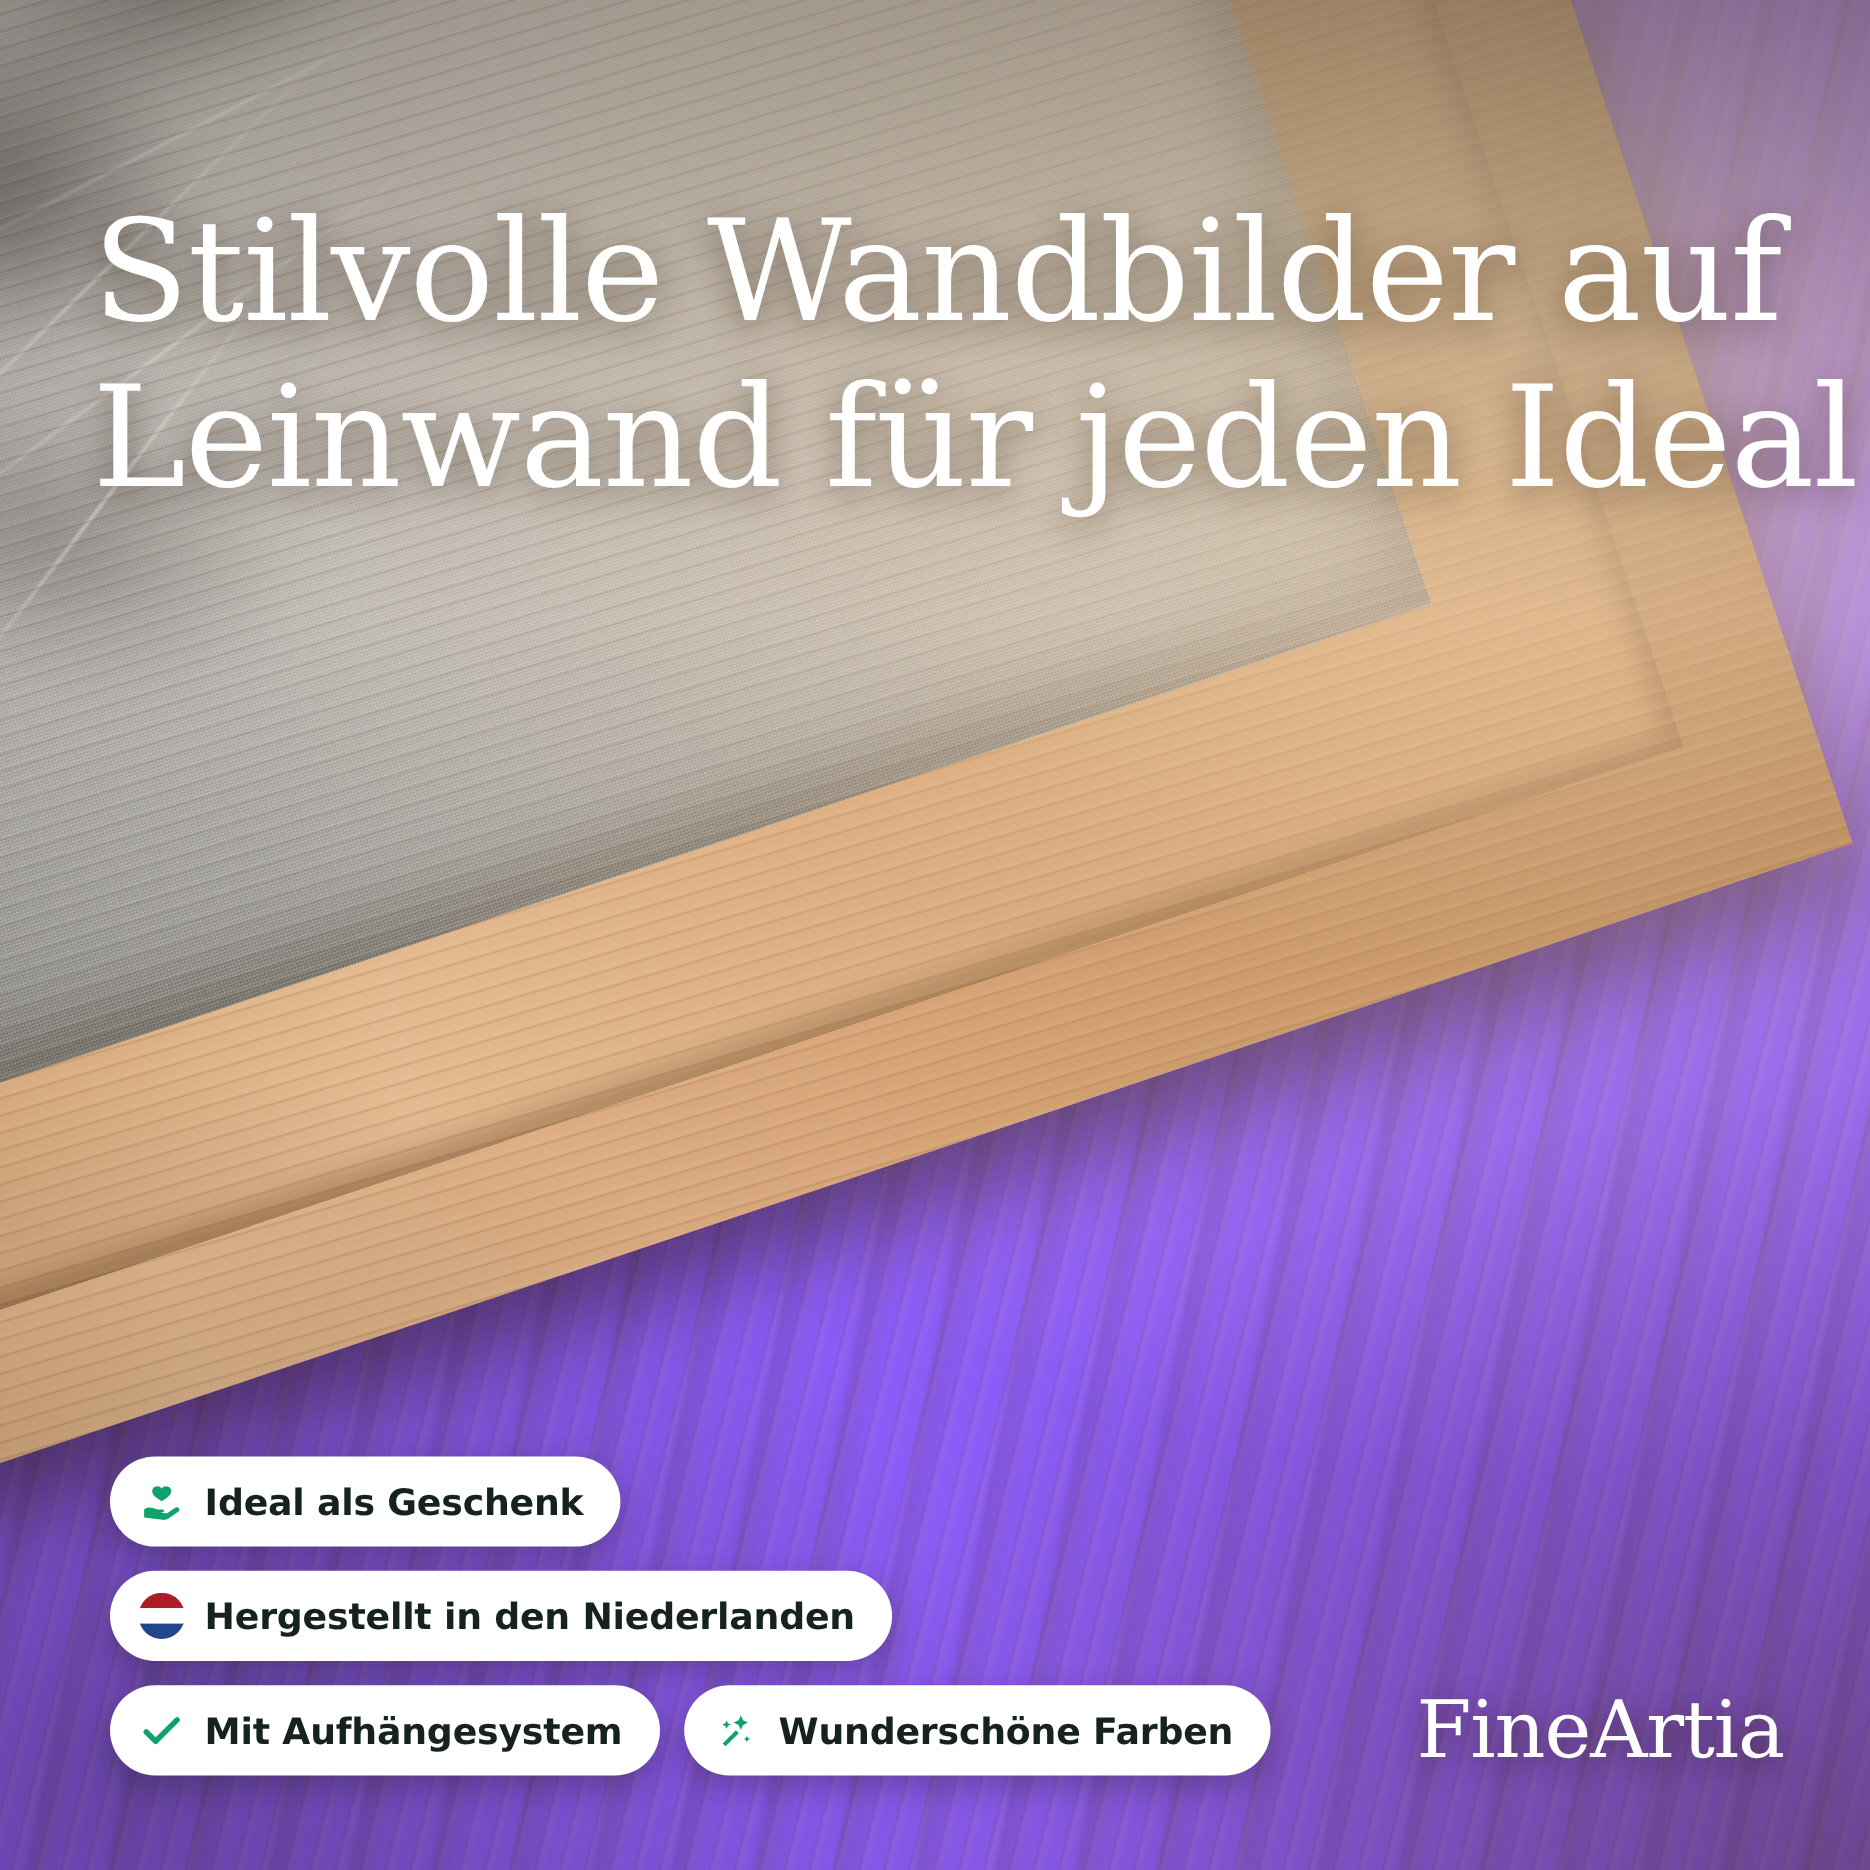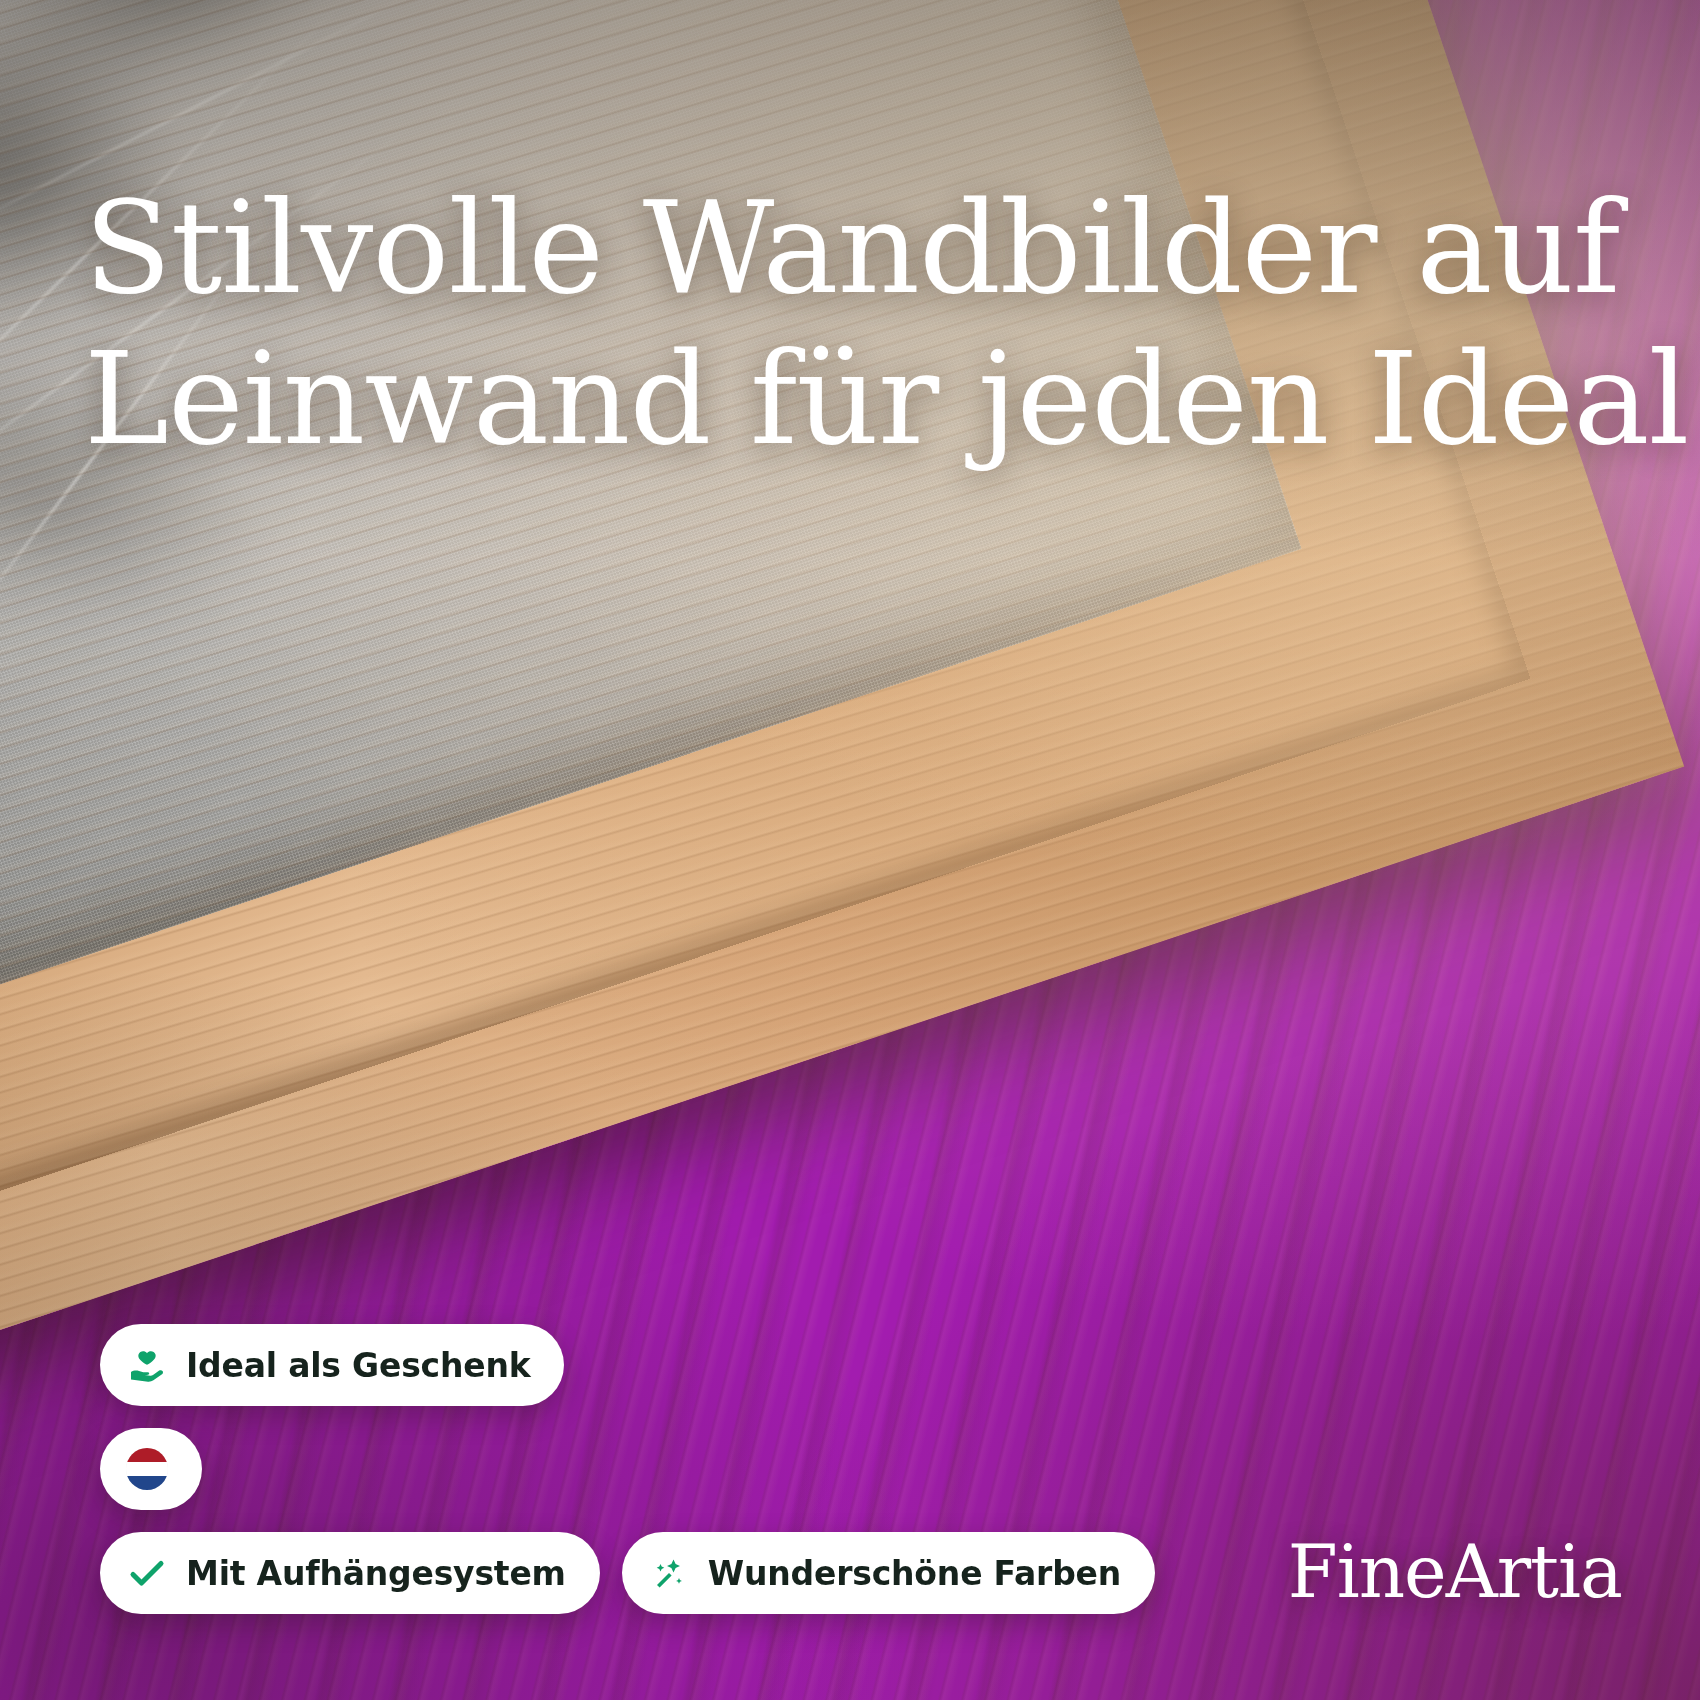--- a/index.html
+++ b/index.html
@@ -8,21 +8,21 @@
     background: #1a1512;
   }
   body {
     font-family: "Liberation Sans", sans-serif;
   }
   .poster {
     position: relative;
     width: 1700px;
     height: 1700px;
     overflow: hidden;
-    background: #a21caf;
+    background: #8b5cf6;
   }
 
   
   .photo {
     position: absolute;
     inset: 0;
     overflow: hidden;
   }
   
   .photo .wood-base {
@@ -322,20 +322,21 @@
 
     <div class="pill-row">
       <div class="pill">
         <span class="pill-icon">
           <span class="flag">
             <i class="r"></i>
               <i class="w"></i>
               <i class="b"></i>
           </span>
         </span>
+        <span class="pill-label">Hergestellt in den Niederlanden</span>
       </div>
     </div>
 
     <div class="pill-row">
       <div class="pill">
         <span class="pill-icon">
           <svg width="42" height="42" viewBox="0 0 42 42" aria-hidden="true">
             <path d="M7 22.5l8.5 8.5L35 11.5" fill="none" stroke="#0FA36B" stroke-width="5" stroke-linecap="round" stroke-linejoin="round"></path>
           </svg>
         </span>

